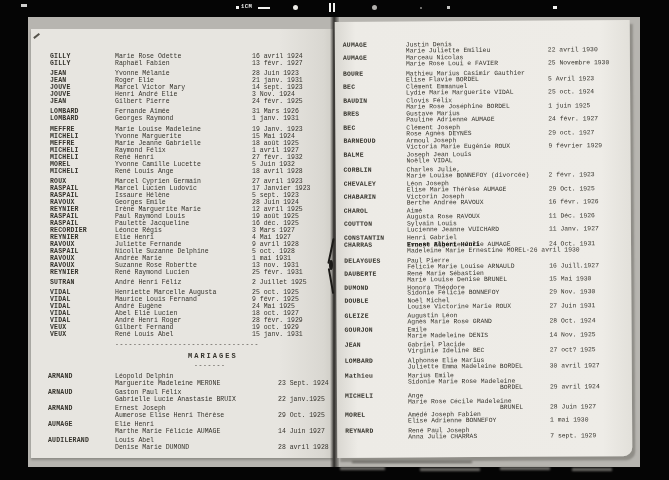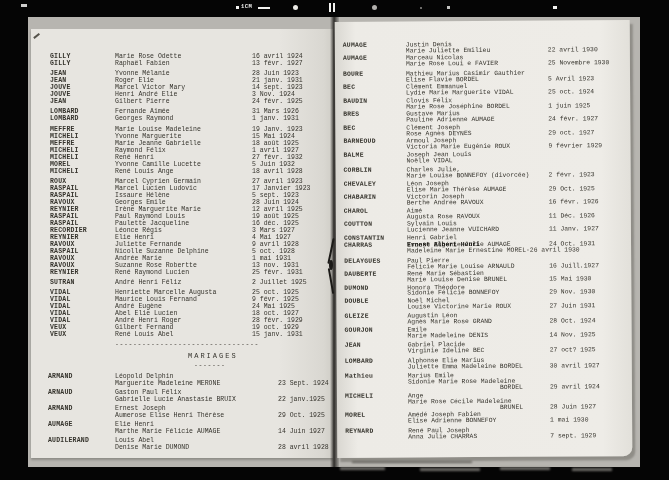--- a/index.html
+++ b/index.html
@@ -33,21 +33,21 @@
   .corner-hook{position:absolute;left:2px;top:6px;width:7px;height:1.6px;background:#56534b;transform:rotate(-38deg);}
 
   
   .col{position:absolute;left:0;top:0;right:0;padding-top:24px;}
   .b-group{margin-bottom:3.2px;}
   .b-row{position:relative;height:7px;font-size:6.5px;line-height:7px;white-space:nowrap;}
   .bs{position:absolute;left:19px;font-weight:700;letter-spacing:.2px;}
   .bt{position:absolute;left:84px;}
   .bd{position:absolute;left:221px;}
   .divider1{margin:3px 0 0 84px;font-size:6.5px;letter-spacing:.6px;color:#45423a;}
-  .sec-title{margin:4px 0 0 157px;font-size:7px;font-weight:400;letter-spacing:2px;}
+  .sec-title{margin:4px 0 0 157px;font-size:7px;font-weight:700;letter-spacing:2px;}
   .divider2{margin:2px 0 0 163px;font-size:6.5px;letter-spacing:.6px;color:#45423a;}
 
   
   .m-block{margin-top:5px;}
   .m-group{margin-bottom:3.5px;}
   .m-entry{position:relative;margin-bottom:3.4px;}
   .m-entry.tight{margin-bottom:0;}
   .ms{position:absolute;left:17px;top:0;font-size:6.5px;font-weight:700;letter-spacing:.2px;line-height:6.3px;}
   .m-lines{margin-left:84px;}
   .m-line{position:relative;font-size:6.5px;line-height:6.3px;height:6.3px;white-space:nowrap;}

